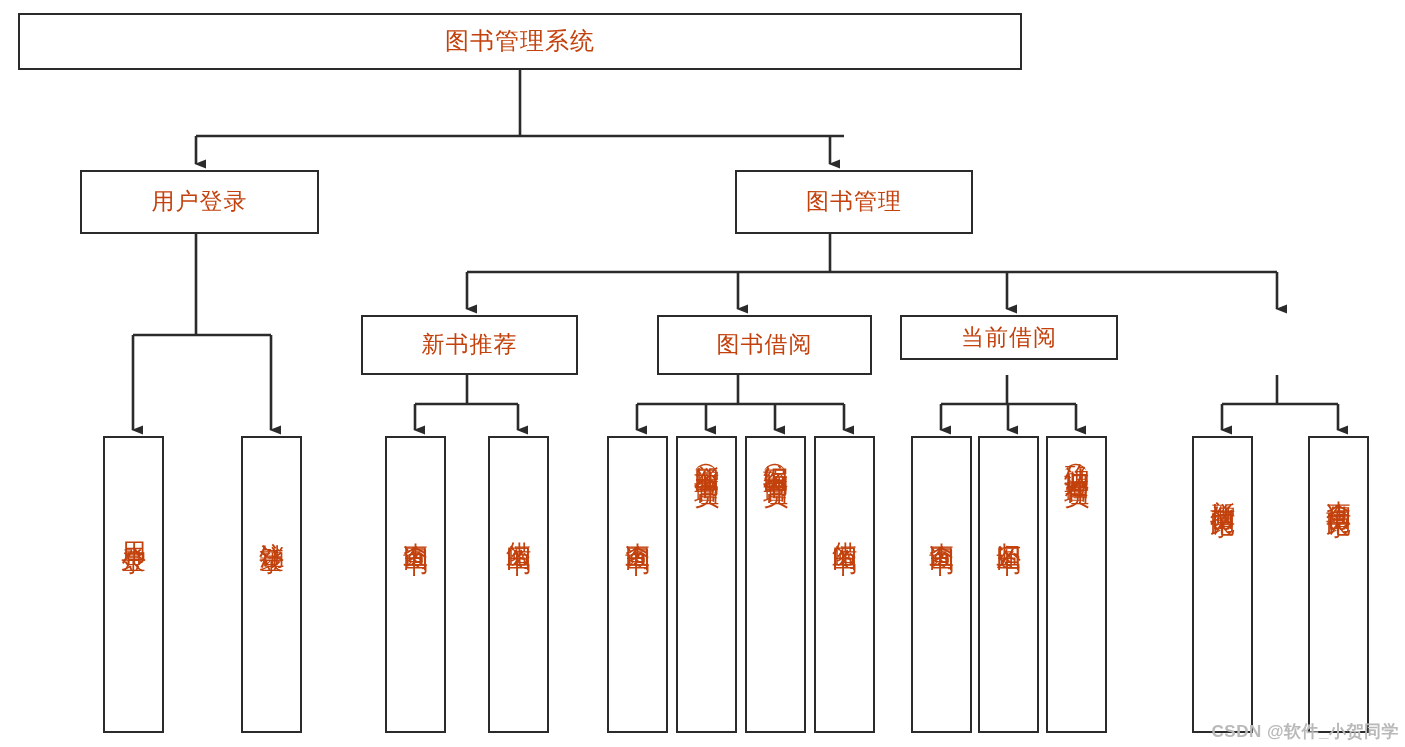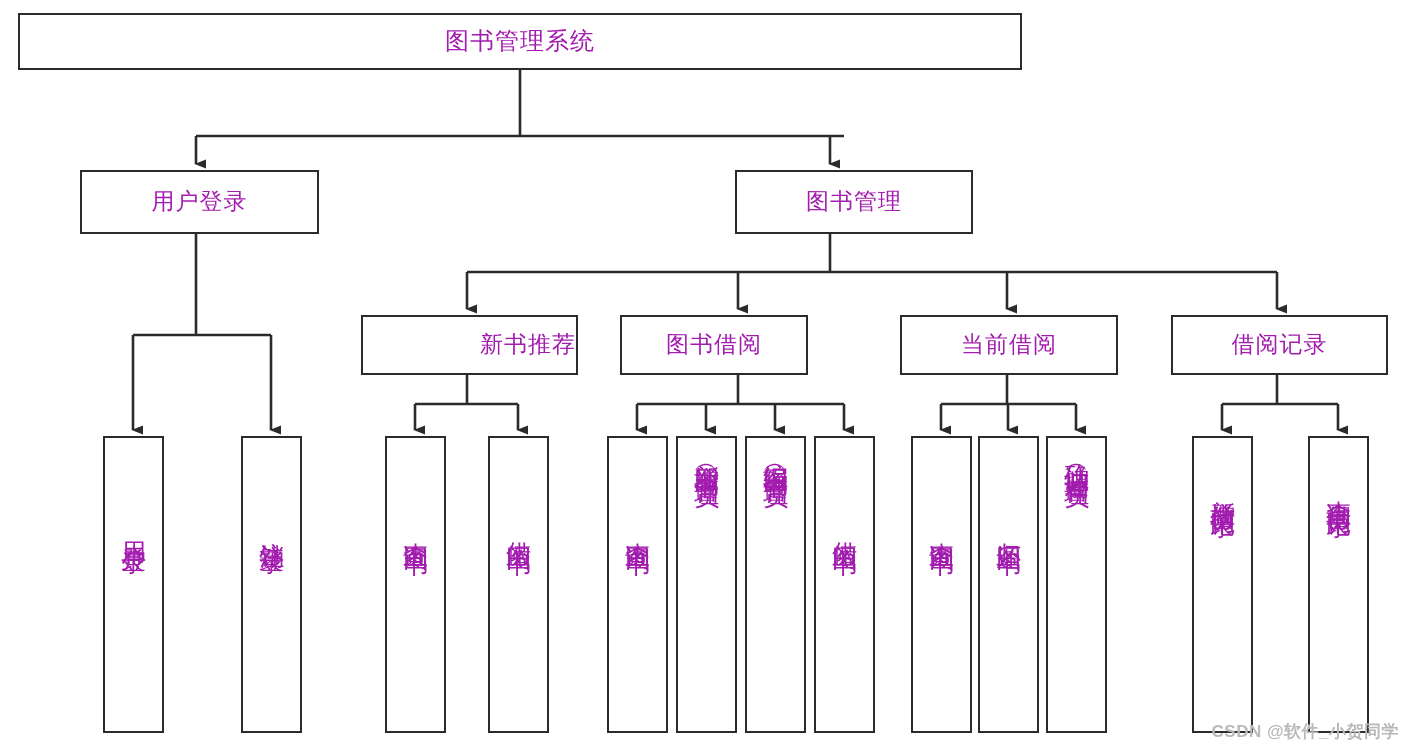--- a/index.html
+++ b/index.html
@@ -27,21 +27,21 @@
     pointer-events: none;
   }
   .node {
     position: absolute;
     box-sizing: border-box;
     border: 2px solid #2b2b2b;
     background: #ffffff;
     display: flex;
     align-items: center;
     justify-content: center;
-    color: #a21caf;
+    color: #c2410c;
   }
   .node-label {
     display: block;
     text-align: center;
     letter-spacing: 1px;
     white-space: nowrap;
   }
   
   .node.horiz .node-label {
     font-size: 23px;
@@ -139,31 +139,28 @@
     <span class="node-label">图书管理系统</span>
   </div>
 
   <div class="node horiz" style="left:80px; top:170px; width:239px; height:64px;">
     <span class="node-label">用户登录</span>
   </div>
   <div class="node horiz" style="left:711px; top:170px; width:238px; height:64px;margin-left:24px;">
     <span class="node-label">图书管理</span>
   </div>
 
-  <div class="node horiz" style="left:361px; top:315px; width:217px; height:60px;justify-content:flex-end;">
+  <div class="node horiz" style="left:361px; top:315px; width:217px; height:60px;">
     <span class="node-label">新书推荐</span>
   </div>
-  <div class="node horiz" style="left:620px; top:315px; width:188px; height:60px;">
+  <div class="node horiz" style="left:657px; top:315px; width:215px; height:60px;">
     <span class="node-label">图书借阅</span>
   </div>
-  <div class="node horiz" style="left:900px; top:315px; width:218px; height:60px;">
+  <div class="node horiz" style="left:900px; top:315px; width:218px; height:45px;">
     <span class="node-label">当前借阅</span>
-  </div>
-  <div class="node horiz" style="left:1171px; top:315px; width:217px; height:60px;">
-    <span class="node-label">借阅记录</span>
   </div>
 
   <div class="node vert" style="left:103px; top:436px; width:61px; height:297px; padding-top:84px;">
     <span class="node-label">用户登录</span>
   </div>
   <div class="node vert" style="left:241px; top:436px; width:61px; height:297px; padding-top:84px;">
     <span class="node-label">注销登录</span>
   </div>
 
   <div class="node vert" style="left:385px; top:436px; width:61px; height:297px; padding-top:84px;">

